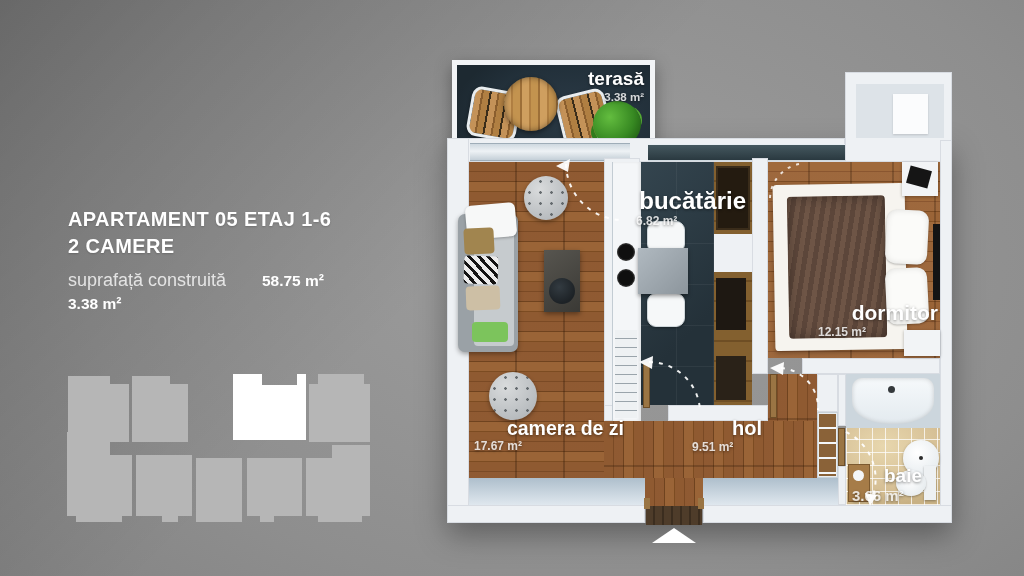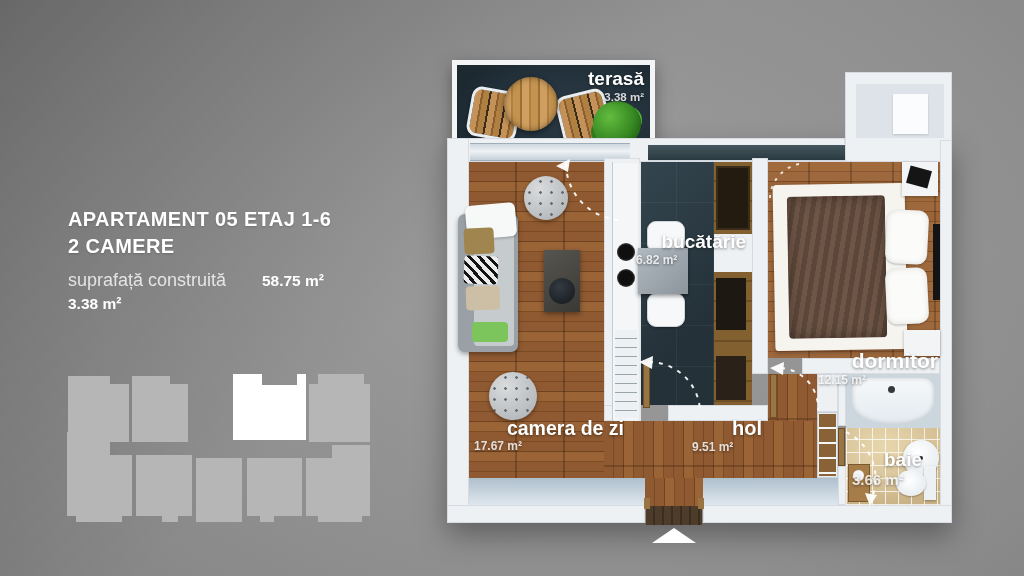--- a/index.html
+++ b/index.html
@@ -195,37 +195,37 @@
 
   <div class="abs z5" style="left:643px;top:362px;width:7px;height:46px;background:#9a7544;box-shadow:inset 0 0 0 1px #6d4e28;"></div>
   <div class="abs z5" style="left:770px;top:374px;width:7px;height:44px;background:#9a7544;box-shadow:inset 0 0 0 1px #6d4e28;"></div>
   <div class="abs z5" style="left:838px;top:428px;width:7px;height:38px;background:#9a7544;box-shadow:inset 0 0 0 1px #6d4e28;"></div>
   <div class="abs z5" style="left:646px;top:506px;width:56px;height:19px;background:repeating-linear-gradient(90deg,#4e3c2a 0 7px,#3b2d1f 7px 9px),#46362a;"></div>
   <div class="abs z5" style="left:644px;top:498px;width:6px;height:11px;background:#9a7544;"></div>
   <div class="abs z5" style="left:698px;top:498px;width:6px;height:11px;background:#9a7544;"></div>
   <div class="abs z6" style="left:652px;top:528px;width:0;height:0;border-left:22px solid transparent;border-right:22px solid transparent;border-bottom:15px solid #ffffff;"></div>
 
   <div class="abs room-label z6" style="left:636px;top:188px;width:110px;">
-    <span class="rname" style="font-size:19px;margin-top:44px;">bucătărie</span>
+    <span class="rname" style="font-size:24px;">bucătărie</span>
     <span class="rarea">6.82 m²</span>
   </div>
-  <div class="abs room-label z6" style="left:818px;top:302px;width:120px;margin-top:48px;">
+  <div class="abs room-label z6" style="left:818px;top:302px;width:120px;">
     <span class="rname" style="font-size:21px;">dormitor</span>
     <span class="rarea">12.15 m²</span>
   </div>
   <div class="abs room-label z6" style="left:474px;top:418px;width:150px;">
     <span class="rname" style="font-size:19.5px;">camera de zi</span>
     <span class="rarea">17.67 m²</span>
   </div>
   <div class="abs room-label z6" style="left:692px;top:418px;width:70px;">
     <span class="rname" style="font-size:20px;">hol</span>
     <span class="rarea">9.51 m²</span>
   </div>
   <div class="abs room-label z6" style="left:852px;top:450px;width:70px;">
-    <span class="rname" style="font-size:19px;">baie</span>
+    <span class="rname" style="font-size:19px;margin-top:16px;">baie</span>
     <span class="rarea" style="font-size:15px;">3.66 m²</span>
   </div>
 
   <svg class="abs z7" style="left:0;top:0;" width="1024" height="576" viewBox="0 0 1024 576">
     <path class="arc" d="M 566 164 A 57 57 0 0 0 623 220"></path>
     <polygon class="arrow" points="556,166 570,159 568,172"></polygon>
     <path class="arc" d="M 649 362 A 51 51 0 0 1 700 411"></path>
     <polygon class="arrow" points="639,362 653,356 652,369"></polygon>
     <path class="arc" d="M 781 368 A 40 40 0 0 1 818 410"></path>
     <polygon class="arrow" points="770,368 784,362 783,375"></polygon>

